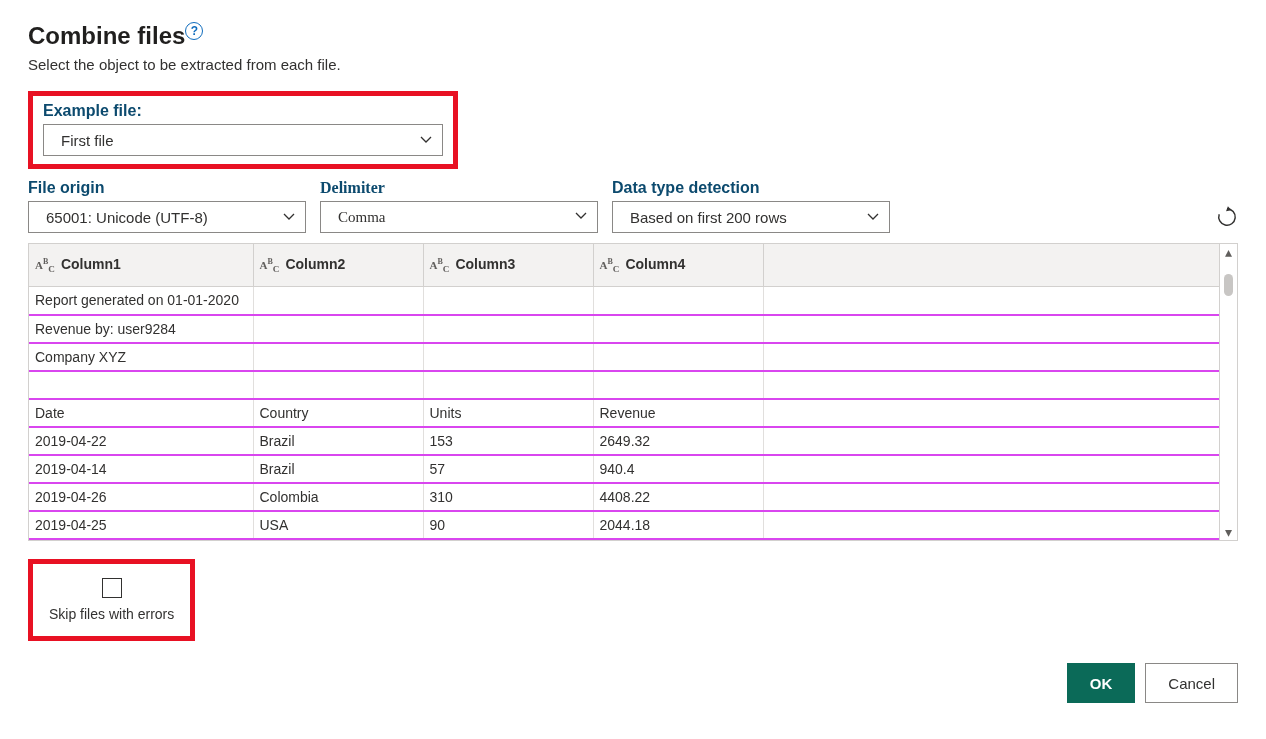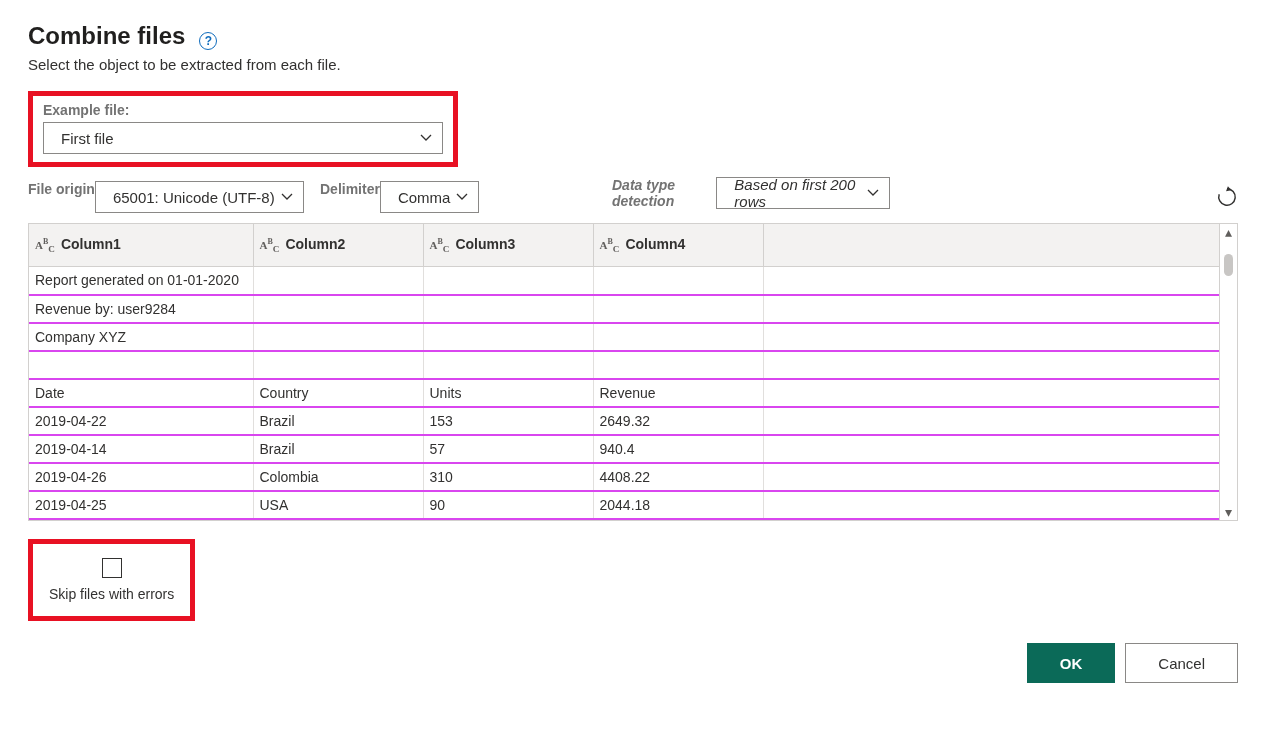--- a/index.html
+++ b/index.html
@@ -1,32 +1,32 @@
 <!DOCTYPE html>
 <html><head>
 <meta charset="utf-8">
 <style>
   * { box-sizing: border-box; }
   body {
     margin: 0; padding: 22px 28px; font-family: "Segoe UI", Arial, sans-serif;
     color: #323130; background: #fff; font-size: 14px;
   }
-  .title-row { display: flex; align-items: flex-end; gap: 14px; margin-bottom: 6px; }
+  .title-row { display: flex; align-items: flex-start; margin-bottom: 6px; }
   .title { font-size: 24px; font-weight: 700; color: #201f1e; }
   .help-icon { width: 18px; height: 18px; border: 1.6px solid #0F6CBD; border-radius: 50%;
     color: #0F6CBD; font-size: 12px; display:flex; align-items:center; justify-content:center; font-weight:600;}
   .subtitle { font-size: 15px; margin-bottom: 18px; }
   .red-box { border: 5px solid #E81123; padding: 6px 10px 8px 10px; width: 430px; }
-  .field-label { font-size: 14px; font-weight: 600; color: #737373; margin-bottom: 4px; }
+  .field-label { font-size: 16px; font-weight: 600; color: #0c4a6e; margin-bottom: 4px; }
   .selectbox { position: relative; border: 1px solid #8a8886; background: #fff; height: 32px;
     display: flex; align-items: center; padding: 0 28px 0 17px; font-size: 15px; cursor: pointer;}
   .chevron { position: absolute; right: 10px; }
   .chevron svg { width: 12px; height: 12px; }
   .row2 { display: flex; align-items: flex-end; gap: 14px; margin-top: 10px; width: 100%; }
-  .col { display: flex; flex-direction: row; }
+  .col { display: flex; flex-direction: column; }
   .refresh-cell { margin-left: auto; padding-bottom: 2px; }
   .refresh-icon svg { width: 22px; height: 22px; }
   .data-grid-wrap { margin-top: 10px; border: 1px solid #d2d0ce; height: 298px; position: relative; display:flex; }
   .data-grid { flex: 1; overflow: hidden; }
   table { border-collapse: collapse; width: 100%; table-layout: fixed; }
   th { background: #f3f2f1; border-right: 1px solid #d2d0ce; border-bottom: 1px solid #d2d0ce;
        text-align: left; padding: 12px 6px; font-weight: 600; font-size: 14px; height: 30px; }
   th:last-of-type, td:last-of-type { border-right: none; }
   td { border-right: 1px solid #e1dfdd; border-bottom: 2px solid #d946ef; padding: 4px 6px; height: 28px; font-size: 14px; }
   .abc-icon { font-family: "Times New Roman", serif; font-size: 11px; color: #605e5c; margin-right: 6px;}
@@ -36,21 +36,21 @@
   .col-rest { width: auto; }
   .scrollbar { width: 18px; border-left: 1px solid #d2d0ce; background:#fff; position:relative;}
   .sb-arrow { position:absolute; left:0; right:0; height:16px; display:flex; align-items:center; justify-content:center; color:#605e5c;}
   .sb-up { top:0; } .sb-down { bottom:0; }
   .sb-thumb { position:absolute; top: 30px; left: 4px; right: 4px; height: 22px; background:#c8c6c4; border-radius: 5px;}
   .skip-wrap { margin-top: 18px; }
   .red-box2 { border: 5px solid #E81123; padding: 14px 16px; display: inline-block; }
   .checkbox-row { display: flex; align-items: center; gap: 8px; flex-direction: column; }
   .checkbox { width: 20px; height: 20px; border: 1.4px solid #323130; background:#fff;}
   .buttons { display: flex; justify-content: flex-end; gap: 10px; margin-top: 22px;}
-  .btn { height: 40px; padding: 0 32px; font-size: 15px; border: 1px solid #8a8886; background:#fff; cursor:pointer; display:flex; align-items:center;}
+  .btn { height: 40px; padding: 0 22px; font-size: 15px; border: 1px solid #8a8886; background:#fff; cursor:pointer; display:flex; align-items:center;}
   .btn-primary { background: #0B6A58; border-color:#0B6A58; color:#fff; font-weight:600; }
 </style>
 </head>
 <body>
 
 <div class="title-row">
   <div class="title">Combine files</div>
   <div class="help-icon">?</div>
 </div>
 <div class="subtitle">Select the object to be extracted from each file.</div>
@@ -70,30 +70,30 @@
 <div class="row2">
   <div class="col" style="width:278px;">
     <div class="field-label">File origin</div>
     <div class="selectbox">
       <span>65001: Unicode (UTF-8)</span>
       <span class="chevron"><svg viewBox="0 0 12 12">
             <path d="M1 3 L6 8 L11 3" stroke="#323130" stroke-width="1.3" fill="none"></path>
           </svg></span>
     </div>
   </div>
-  <div class="col" style="width:278px;">
+  <div class="col" style="width:278px;font-family:Liberation Serif, serif;">
     <div class="field-label">Delimiter</div>
     <div class="selectbox">
       <span>Comma</span>
       <span class="chevron"><svg viewBox="0 0 12 12">
             <path d="M1 3 L6 8 L11 3" stroke="#323130" stroke-width="1.3" fill="none"></path>
           </svg></span>
     </div>
   </div>
-  <div class="col" style="width:278px;font-style:italic;">
+  <div class="col" style="width:278px;">
     <div class="field-label">Data type detection</div>
     <div class="selectbox">
       <span>Based on first 200 rows</span>
       <span class="chevron"><svg viewBox="0 0 12 12">
             <path d="M1 3 L6 8 L11 3" stroke="#323130" stroke-width="1.3" fill="none"></path>
           </svg></span>
     </div>
   </div>
   <div class="refresh-cell">
     <span class="refresh-icon">

